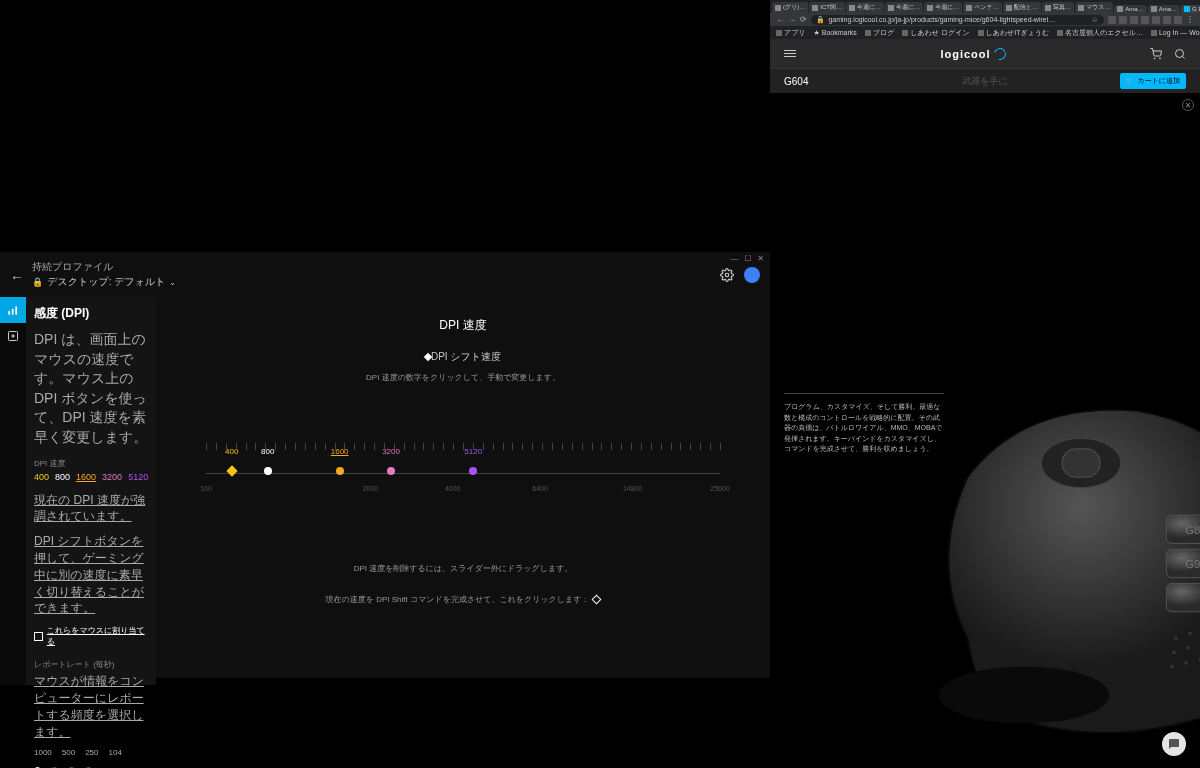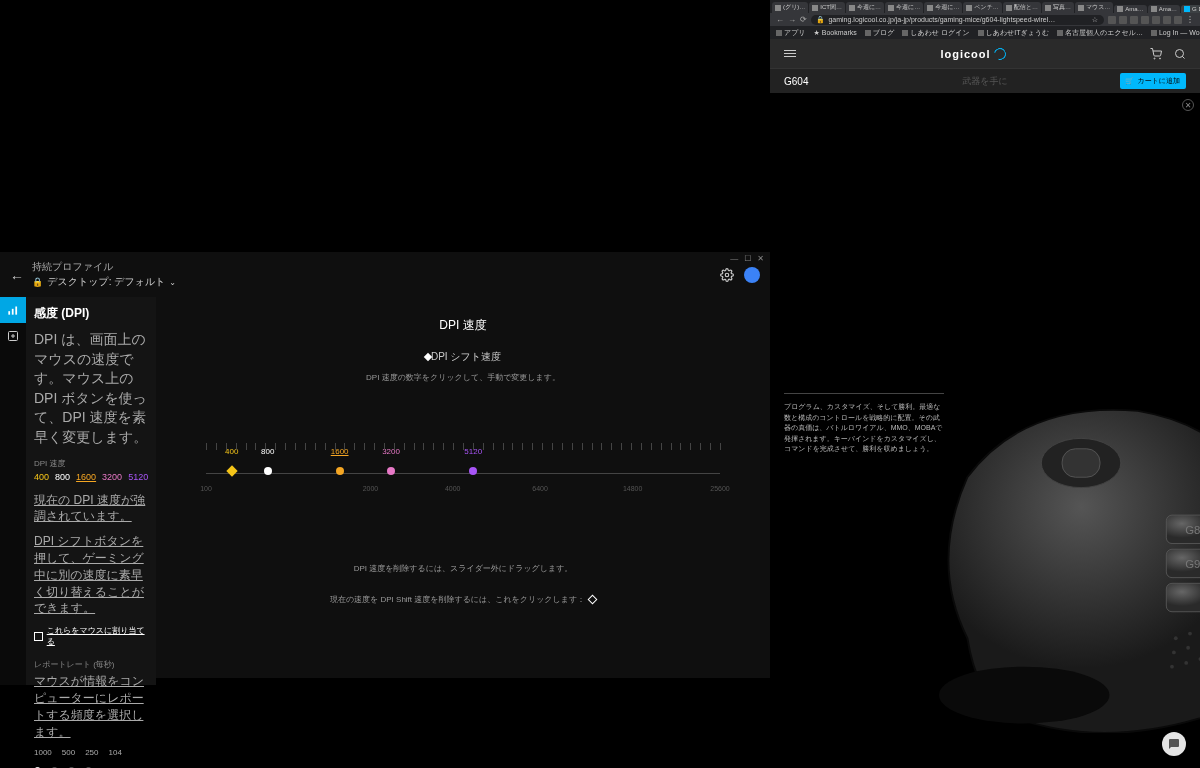--- a/index.html
+++ b/index.html
@@ -259,21 +259,21 @@
             <div class="tick" style="left: 92.3077%;"></div>
             <div class="tick" style="left: 94.2308%;"></div>
             <div class="tick" style="left: 96.1538%;"></div>
             <div class="tick" style="left: 98.0769%;"></div>
             <div class="tick" style="left: 100%;"></div>
           </div>
 
         <div class="bottom-hints">
           <div>DPI 速度を削除するには、スライダー外にドラッグします。</div>
           <div>
-            <span>現在の速度を DPI Shift 速度を削除するには、これをクリックします：</span>
+            <span>現在の速度を DPI Shift コマンドを完成させて、これをクリックします：</span>
             <span class="diamond-outline"></span>
           </div>
         </div>
       </div>
     </div>
   </div>
 </div>
 
 <div class="right-pane">
   <div class="browser-chrome">

